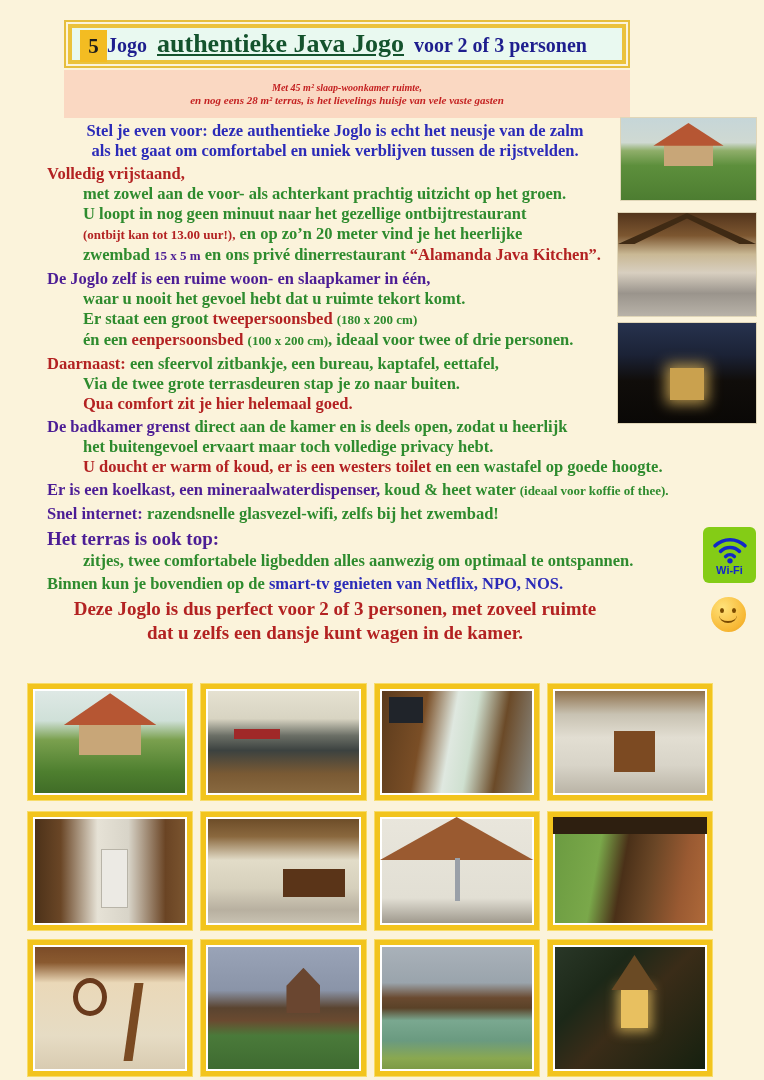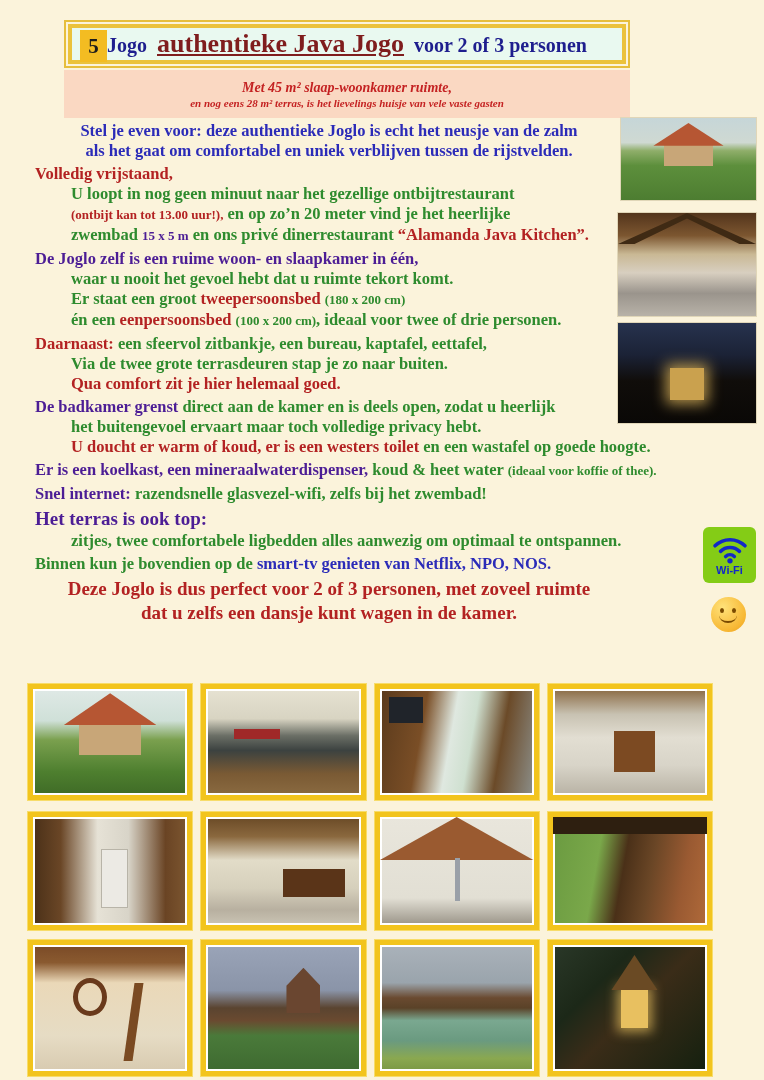--- a/index.html
+++ b/index.html
@@ -8,33 +8,33 @@
 
   
   .header-outer{position:absolute;left:64px;top:20px;width:566px;height:48px;
     border:2px solid #E6BE3C;background:#FBF3DB;box-sizing:border-box;padding:2px;}
   .header-inner{width:100%;height:100%;box-sizing:border-box;border:4px solid #EBC23B;
     background:#E9F9F0;display:flex;align-items:center;position:relative;}
   .badge5{position:absolute;left:8px;top:2px;width:27px;height:32px;background:#F3BC22;
     color:#1c1c1c;font-weight:bold;font-size:21px;display:flex;align-items:center;justify-content:center;}
   .header-title{width:100%;text-align:center;white-space:nowrap;}
   .t-prefix,.t-suffix{color:#1E1E8E;font-weight:bold;font-size:20px;}
-  .t-main{color:#7f1d1d;font-weight:bold;font-size:26px;text-decoration:underline;padding:0 6px;}
+  .t-main{color:#14532d;font-weight:bold;font-size:26px;text-decoration:underline;padding:0 6px;}
 
   
   .band{position:absolute;left:64px;top:70px;width:566px;height:48px;background:#FAD8C2;
     color:#C42222;font-weight:bold;font-style:italic;text-align:center;
     display:flex;flex-direction:column;justify-content:center;gap:1px;}
-  .band .l1{font-size:14px;}
+  .band .l1{font-size:10px;}
   .band .l2{font-size:11px;}
 
   
   .bodytext{position:absolute;left:35px;top:121px;width:588px;}
   .para{margin-bottom:3px;}
-  .line{font-weight:bold;font-size:16.5px;line-height:20px;white-space:nowrap;}
+  .line{font-weight:bold;font-size:16.5px;line-height:20px;white-space:nowrap;margin-left:12px;}
   .line.ind{padding-left:36px;}
   .line.ctr{text-align:center;white-space:normal;}
   .line.lg{font-size:19px;line-height:24px;}
   .c-blue{color:#2B2BB8;}
   .c-navy{color:#4c1d95;}
   .c-red{color:#B32222;}
   .c-green{color:#2E8B2E;}
   .s-sm{font-size:13px;}
 
   
@@ -125,20 +125,21 @@
     <div class="l2">en nog eens  28 m² terras, is het lievelings huisje van vele vaste gasten</div>
   </div>
 
   <div class="bodytext">
       <div class="para">
         <div class="line ctr"><span class="c-blue">Stel je even voor: deze authentieke Joglo is echt het neusje van de zalm</span></div>
         <div class="line ctr"><span class="c-blue">als het gaat om comfortabel en uniek verblijven tussen de rijstvelden.</span></div>
       </div>
       <div class="para">
         <div class="line"><span class="c-red">Volledig vrijstaand,</span></div>
+        <div class="line ind"><span class="c-green">met zowel aan de voor- als achterkant prachtig uitzicht op het groen.</span></div>
         <div class="line ind"><span class="c-green">U loopt in nog geen minuut naar het gezellige ontbijtrestaurant</span></div>
         <div class="line ind"><span class="c-red s-sm">(ontbijt kan tot 13.00 uur!),</span><span class="c-green"> en op zo’n 20 meter vind je het heerlijke</span></div>
         <div class="line ind"><span class="c-green">zwembad </span><span class="c-navy s-sm">15 x 5 m</span><span class="c-green"> en ons privé dinerrestaurant </span><span class="c-red">“Alamanda Java Kitchen”.</span></div>
       </div>
       <div class="para">
         <div class="line"><span class="c-navy">De Joglo zelf is een ruime woon- en slaapkamer in één,</span></div>
         <div class="line ind"><span class="c-green">waar u nooit het gevoel hebt dat u ruimte tekort komt.</span></div>
         <div class="line ind"><span class="c-green">Er staat een groot </span><span class="c-red">tweepersoonsbed </span><span class="c-green s-sm">(180 x 200 cm)</span></div>
         <div class="line ind"><span class="c-green">én een </span><span class="c-red">eenpersoonsbed </span><span class="c-green s-sm">(100 x 200 cm)</span><span class="c-green">, ideaal voor twee of drie personen.</span></div>
       </div>

